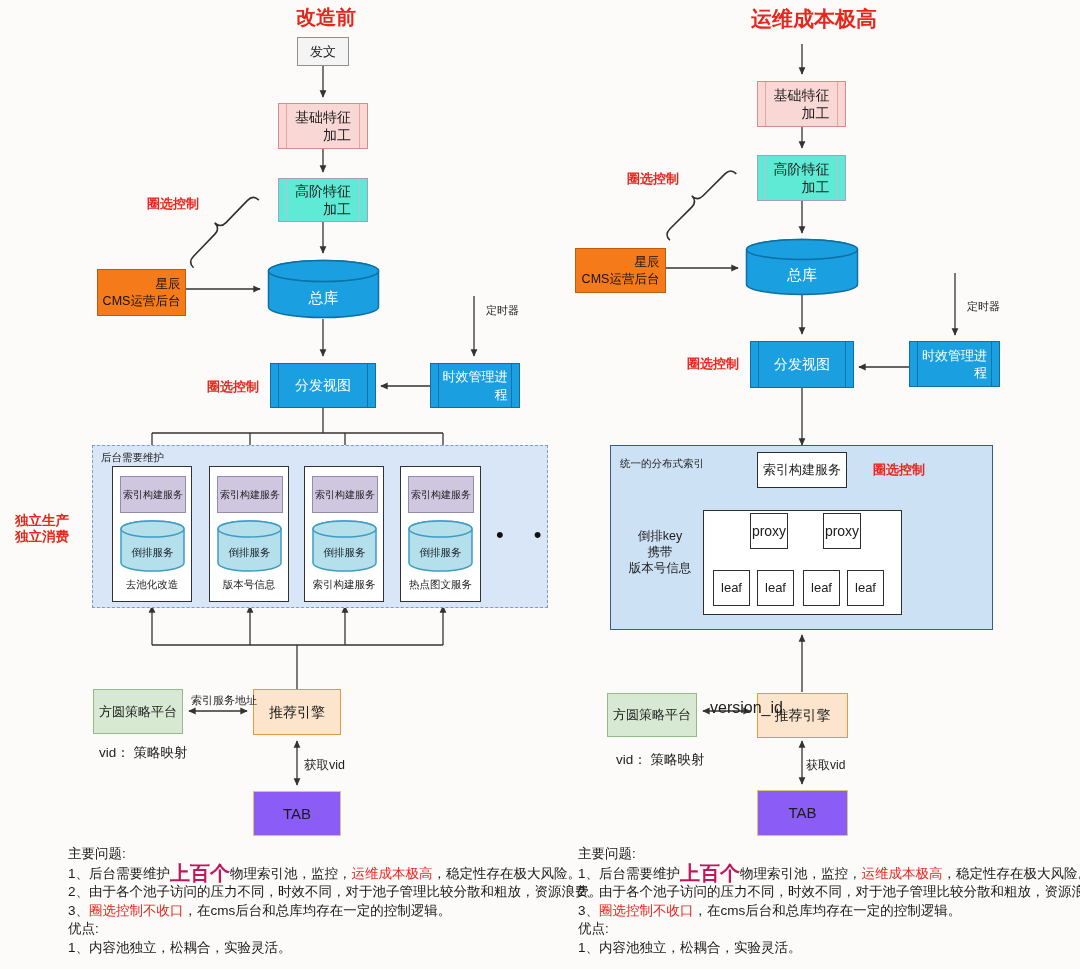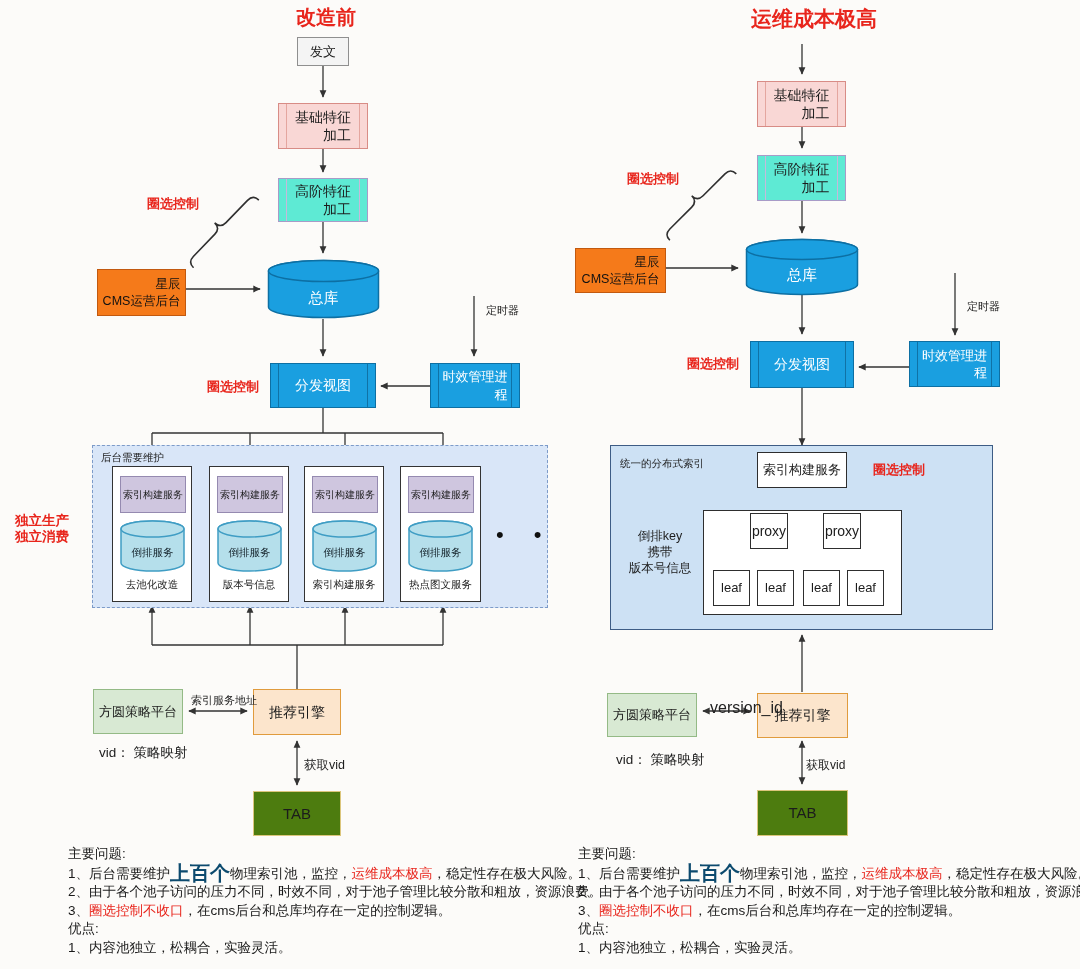--- a/index.html
+++ b/index.html
@@ -16,34 +16,34 @@
   .lav{background:#5eead4;border:1px solid #a89bc8;--bar:#c6b9da;font-size:14px;}
   .orangebox{background:#f57a1a;border:1px solid #c2590f;font-size:12.5px;color:#111;}
   .bluebox{background:#1a9fe0;border:1px solid #0d6fa3;color:#fff;--bar:rgba(5,60,95,.45);}
   .poolwrap{background:#d9e6f8;border:1.4px dashed #7d9bc9;z-index:2;}
   .poolbox{background:#fff;border:1.3px solid #333;}
   .pbuild{background:#cfc6df;border:1px solid #958ab0;font-size:10px;white-space:nowrap;}
   .bigblue{background:#cde1f4;border:1.4px solid #3d5c85;}
   .whitebox{background:#fff;border:1.4px solid #2e2e2e;}
   .green{background:#d8e9d3;border:1px solid #94ba86;font-size:13px;}
   .peach{background:#fce5cc;border:1.4px solid #e09b3d;font-size:14px;}
-  .tabbox{background:#4d7c0f;border:1.4px solid #dcc67c;font-size:15px;}
+  .tabbox{background:#8b5cf6;border:1.4px solid #dcc67c;font-size:15px;}
   .lbl{position:absolute;z-index:3;white-space:pre-line;}
   .redlbl{color:#e8251c;font-weight:700;font-size:13px;white-space:nowrap;}
   .titlelbl{color:#e8251c;font-weight:700;font-size:20px;white-space:nowrap;z-index:3;}
   .smalllbl{font-size:11px;color:#222;white-space:nowrap;}
   .cyl{position:absolute;z-index:2;}
   .cyl svg{position:absolute;left:0;top:0;width:100%;height:100%;}
   .cyl .shape{fill:var(--fill);stroke:var(--stroke);stroke-width:1.5;}
   .cyl-label{position:absolute;left:0;right:0;text-align:center;z-index:3;}
   .blue-cyl{--fill:#1a9fe0;--stroke:#0d6fa3;}
   .cyan-cyl{--fill:#b5dfeb;--stroke:#3f9dc4;}
   .notes{position:absolute;z-index:2;font-size:13.5px;line-height:18.5px;color:#191919;white-space:nowrap;}
   .notes .red{color:#e8251c;}
-  .notes .bigred{color:#0c4a6e;font-size:20px;font-weight:700;line-height:18px;vertical-align:-2px;}
+  .notes .bigred{color:#be185d;font-size:20px;font-weight:700;line-height:18px;vertical-align:-2px;}
   .dots{position:absolute;z-index:3;font-size:22px;letter-spacing:12px;color:#101010;}
   .indep{position:absolute;z-index:3;color:#e8251c;font-weight:700;font-size:13.5px;line-height:16px;white-space:pre-line;}
 </style>
 </head>
 <body>
 
 <div class="stage">
 
   <svg class="overlay" viewBox="0 0 1080 969">
     <defs>

